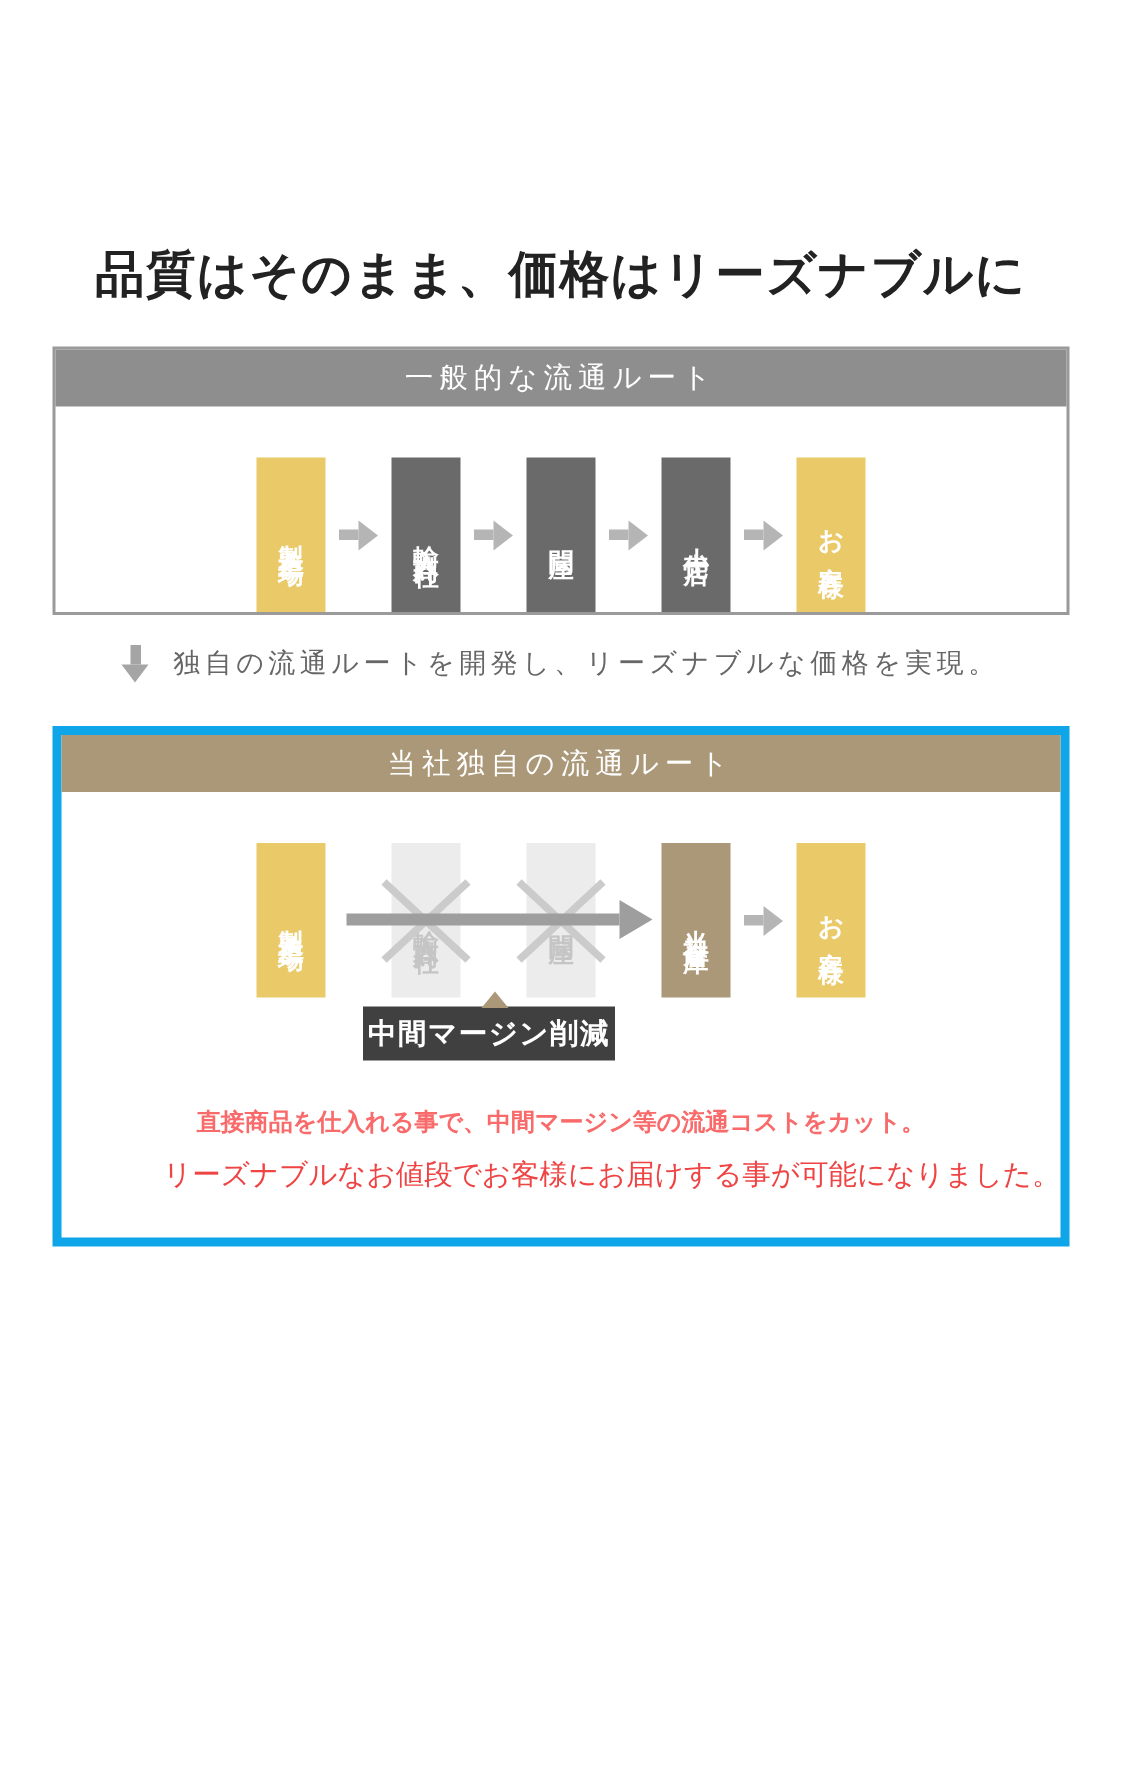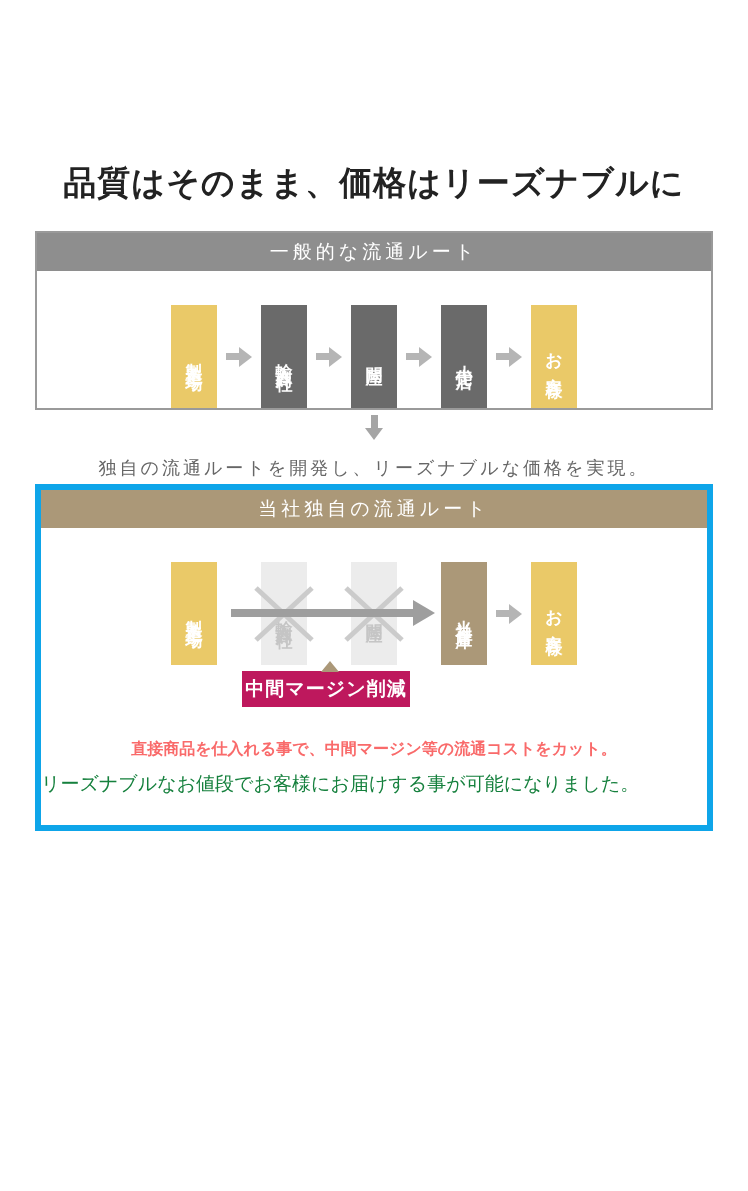--- a/index.html
+++ b/index.html
@@ -133,24 +133,23 @@
     font-size: 19px;
     line-height: 35px;
     color: #3a3a3a;
   }
 
   
   .transition-note {
     height: 34px;
     margin: 20px 0 20px 0;
     display: flex;
-    align-items: center;
+    align-items: flex-start;
     justify-content: center;
     gap: 16px;
-    flex-direction: column;
   }
   .arr-d { display: flex; flex-direction: column; align-items: center; }
   .arr-d .stem { width: 7px; height: 13px; background: #a5a5a5; }
   .arr-d .head {
     width: 0; height: 0;
     border-left: 9px solid transparent;
     border-right: 9px solid transparent;
     border-top: 12px solid #a5a5a5;
   }
   .transition-text {
@@ -158,21 +157,21 @@
     letter-spacing: 3px;
     color: #666666;
   }
 
   
   .margin-label {
     position: relative;
     margin: 6px 0 0 201px;
     width: 168px;
     height: 36px;
-    background: #be185d;
+    background: #404040;
     color: #ffffff;
     font-size: 19px;
     font-weight: 700;
     letter-spacing: 1px;
     display: flex;
     align-items: center;
     justify-content: center;
   }
   .margin-label::before {
     content: "";
@@ -189,23 +188,23 @@
     margin-top: 28px;
     text-align: center;
     font-size: 16px;
     font-weight: 700;
     color: #f96a6a;
     line-height: 28px;
   }
   .closing-line {
     margin-top: 7px;
     padding-bottom: 27px;
-    text-align: left;
+    text-align: right;
     font-size: 19px;
-    color: #15803d;
+    color: #ef4444;
     line-height: 28px;
   }
 </style>
 </head>
 <body>
 
 <div class="page">
 
   <h1 class="main-title">品質はそのまま、価格はリーズナブルに</h1>
 

